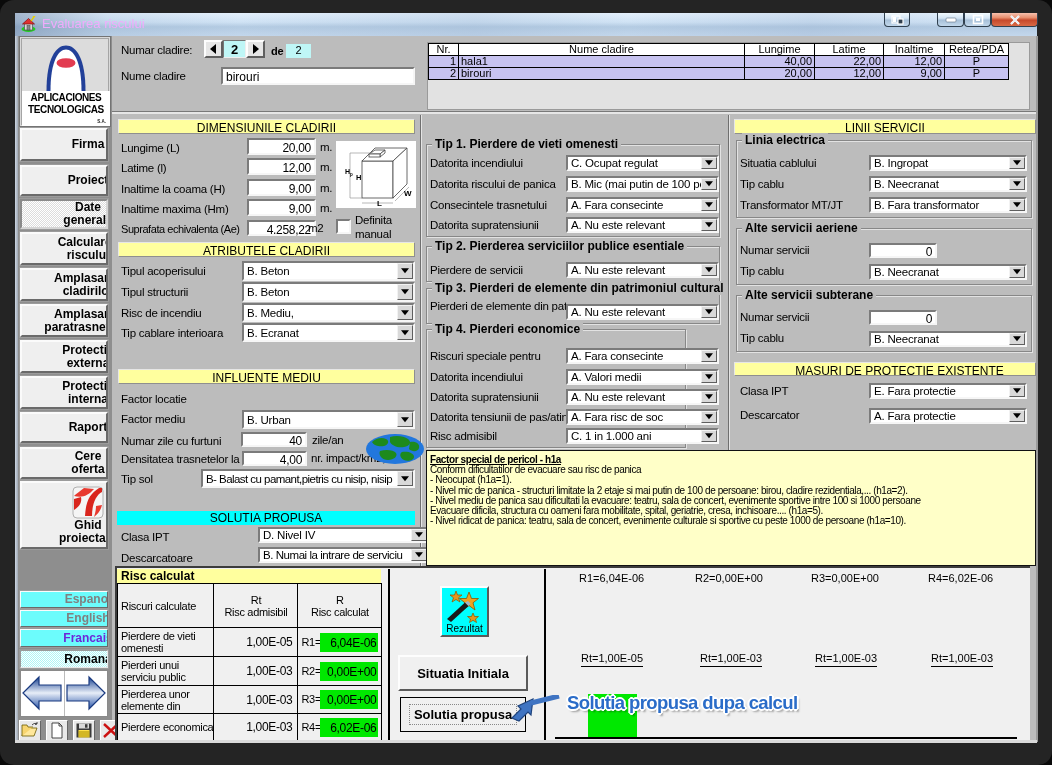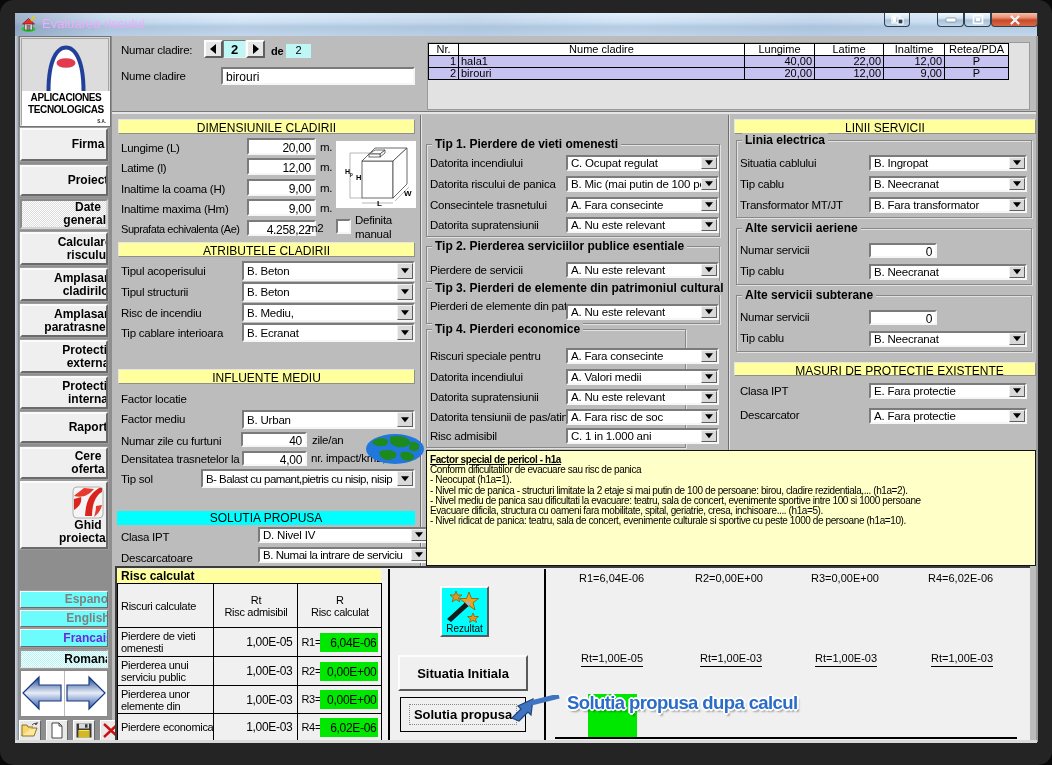--- a/index.html
+++ b/index.html
@@ -470,21 +470,21 @@
     </tr>
     <tr style="height:29px;">
       <td style="border:1px solid #000;padding-left:3px;line-height:12px;">Pierdere de vieti omenesti</td>
       <td style="border:1px solid #000;text-align:right;padding-right:5px;font-size:12px;">1,00E-05</td>
       <td style="border:1px solid #000;position:relative;">
             <span style="position:absolute;left:3px;top:8px;">R1=</span>
             <span style="position:absolute;left:22px;top:5px;width:58px;height:19px;background:#00e800;text-align:right;padding:3px 2px 0 0;font-size:12px;">6,04E-06</span>
           </td>
     </tr>
     <tr style="height:29px;">
-      <td style="border:1px solid #000;padding-left:3px;line-height:12px;">Pierderea unui serviciu public</td>
+      <td style="border:1px solid #000;padding-left:3px;line-height:12px;">Pierderi unui serviciu public</td>
       <td style="border:1px solid #000;text-align:right;padding-right:5px;font-size:12px;">1,00E-03</td>
       <td style="border:1px solid #000;position:relative;">
             <span style="position:absolute;left:3px;top:8px;">R2=</span>
             <span style="position:absolute;left:22px;top:5px;width:58px;height:19px;background:#00e800;text-align:right;padding:3px 2px 0 0;font-size:12px;">0,00E+00</span>
           </td>
     </tr>
     <tr style="height:28px;">
       <td style="border:1px solid #000;padding-left:3px;line-height:12px;">Pierderea unor elemente din</td>
       <td style="border:1px solid #000;text-align:right;padding-right:5px;font-size:12px;">1,00E-03</td>
       <td style="border:1px solid #000;position:relative;">

